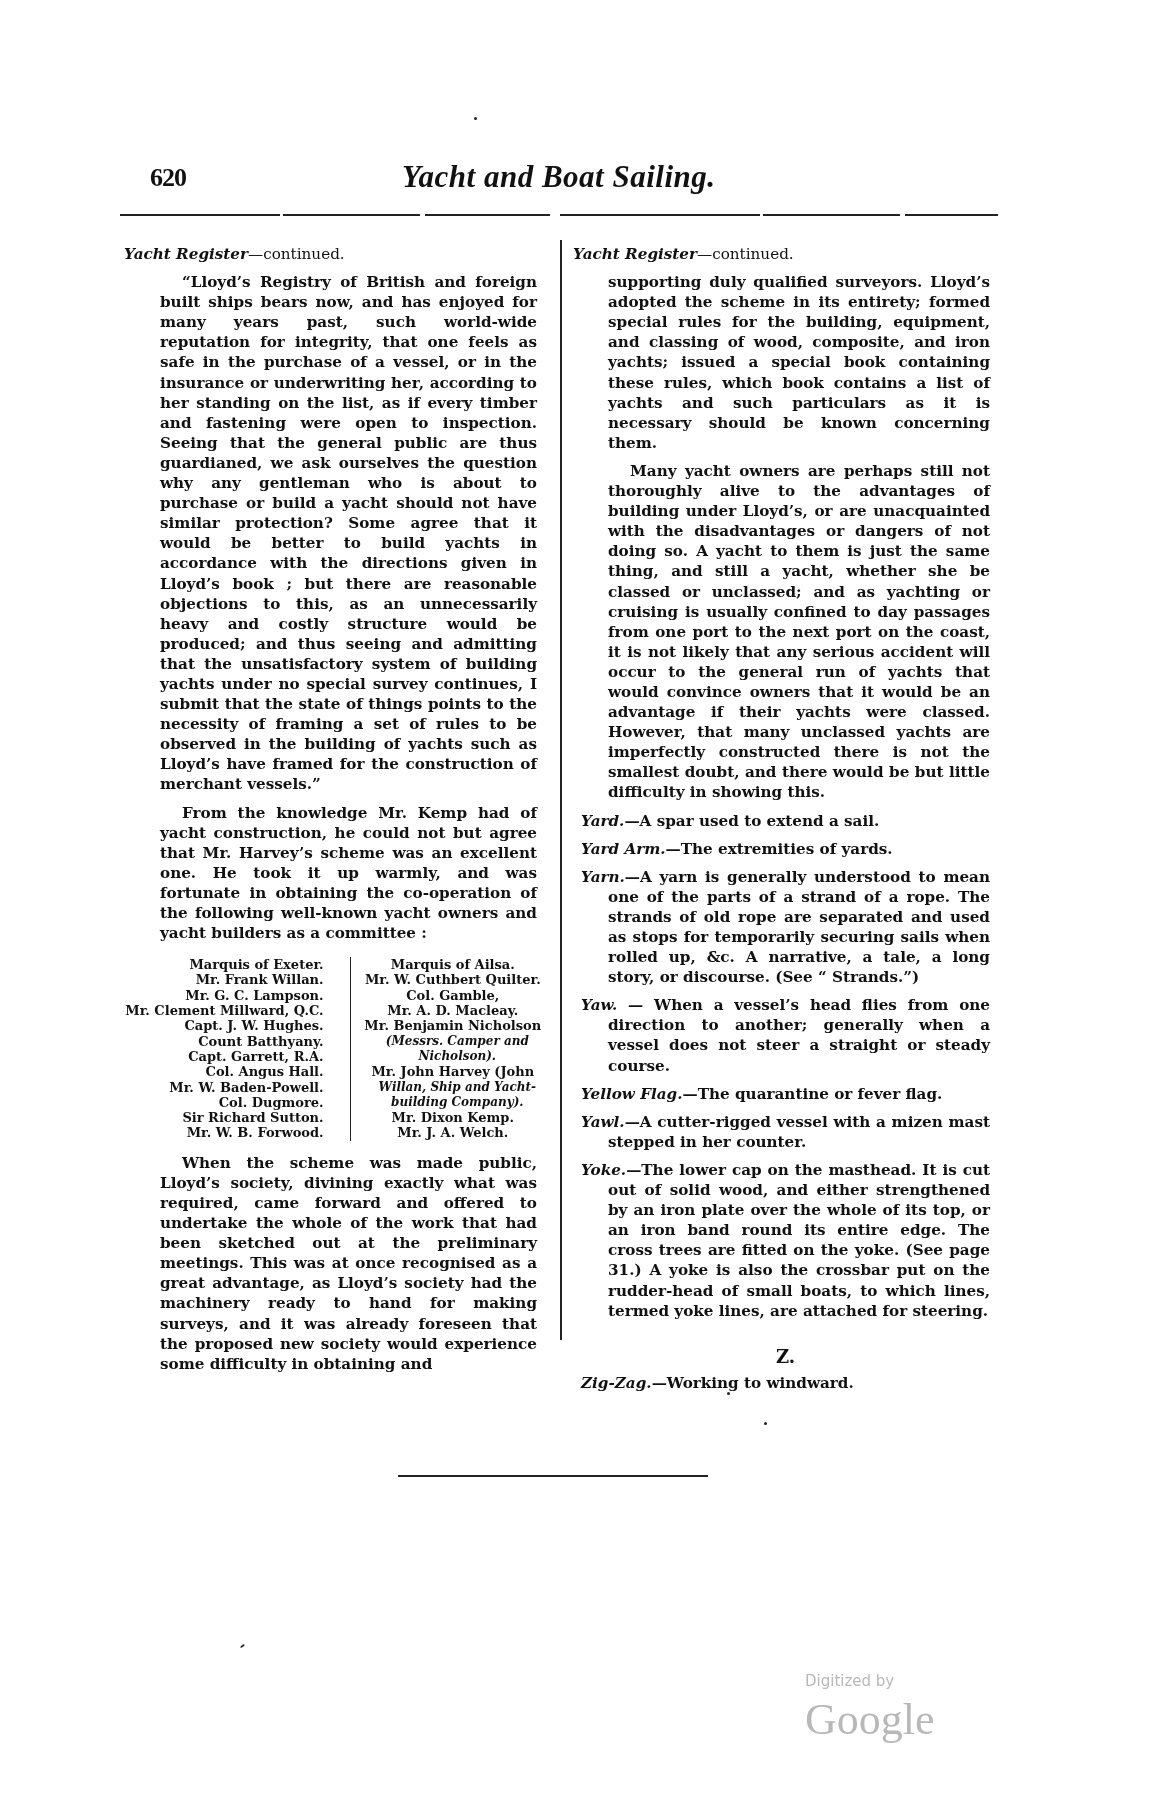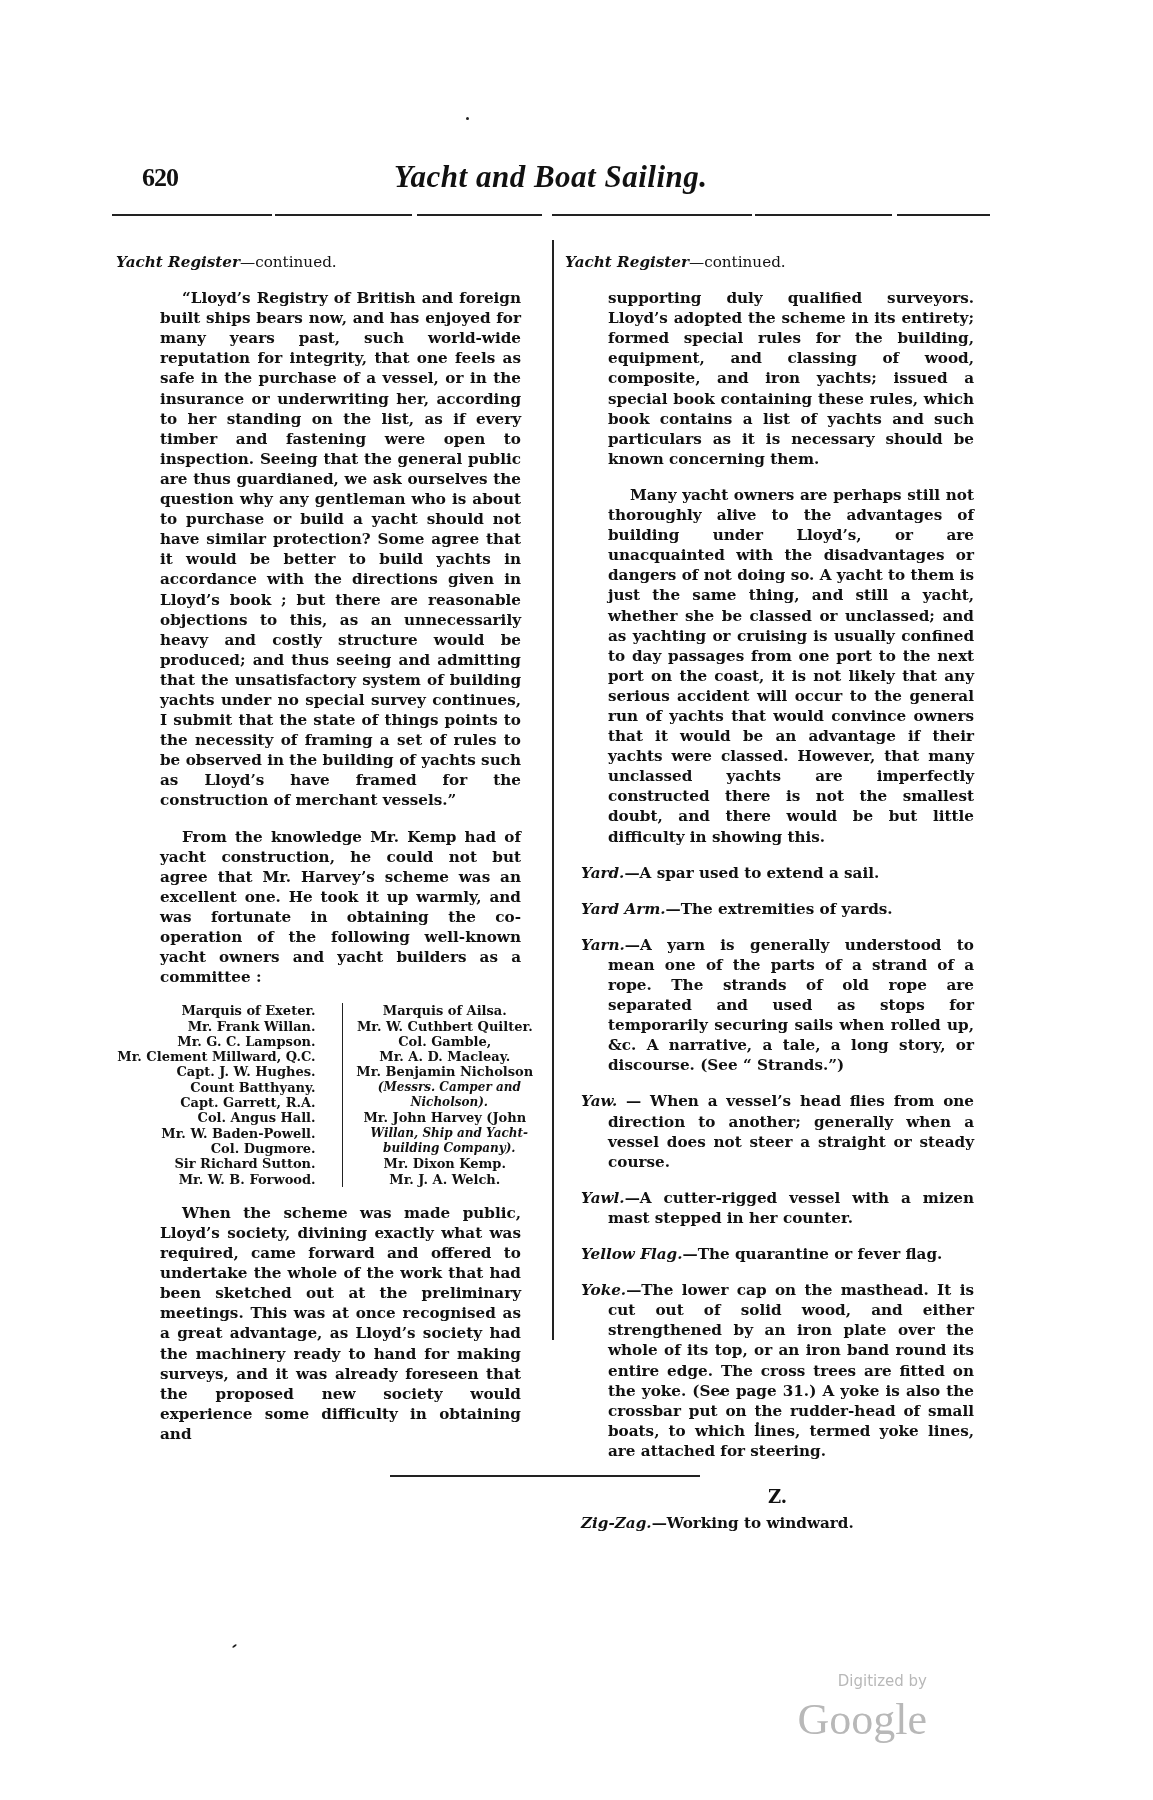--- a/index.html
+++ b/index.html
@@ -1,45 +1,45 @@
 <!DOCTYPE html>
 <html><head>
 <meta charset="utf-8">
 <style>
   html, body { margin: 0; padding: 0; background: #ffffff; }
   body { width: 1153px; height: 1800px; position: relative; overflow: hidden;
          font-family: "DejaVu Serif", "Liberation Serif", serif; color: #111; }
-  .page { position: absolute; left: 0; top: 0; width: 927px; height: 1800px; }
+  .page { position: absolute; left: 8px; top: 0; width: 927px; height: 1800px; }
   .header { position: absolute; top: 163px; left: 142px; width: 870px; height: 40px; }
   .page-number { position: absolute; left: 0; top: 0; font-size: 26px; font-weight: bold;
                  font-family: "Liberation Serif", serif; letter-spacing: -1px; }
   .running-title { position: absolute; left: 252px; top: -4px; font-size: 31px; font-style: italic;
                    font-family: "Liberation Serif", serif; font-weight: bold; letter-spacing: 0.5px; }
   .rule-top { position: absolute; top: 214px; left: 112px; width: 878px; height: 2px;
               background: repeating-linear-gradient(90deg,#222 0 160px,#fff 160px 163px,#222 163px 300px,#fff 300px 305px,#222 305px 430px,#fff 430px 440px,#222 440px 480px); }
   .col { position: absolute; top: 236px; font-size: 15.2px; line-height: 20.1px; font-weight: bold;
          text-align: justify; font-family: "DejaVu Serif", serif; }
   .col-left { left: 117px; width: 420px; }
   .col-right { left: 565px; width: 425px; }
   .divider { position: absolute; left: 552px; top: 240px; width: 1.5px; height: 1100px; background: #222; }
   .cont { font-weight: normal; margin-left: 0; }
   .cont i { font-weight: bold; }
-  p { margin: 16px; }
+  p { margin: 8px; }
   .indent { padding-left: 27px; }
   .first { text-indent: 22px; }
   .entry { padding-left: 27px; text-indent: -27px; margin-top: 8px; }
   .entry i { font-weight: bold; }
   .committee { display: flex; margin: 14px 0 12px 0; font-size: 13px; line-height: 15.3px; }
   .committee .c1 { width: 210px; padding-right: 26px; border-right: 1.5px solid #222; text-align: right; }
   .committee .c2 { width: 195px; padding-left: 10px; text-align: center; }
   .committee .sub { padding-left: 9px; font-style: italic; font-size: 12px; }
   .letter-head { text-align: center; font-size: 18px; margin: 26px 0 6px 0; }
   .rule-bottom { position: absolute; top: 1475px; left: 390px; width: 310px; height: 2px; background: #222; }
   .dot { position: absolute; width: 3px; height: 3px; background: #222; border-radius: 50%; }
-  .watermark { position: absolute; left: 797px; top: 1672px; color: #b8b8b8; text-align: right; }
+  .watermark { position: absolute; left: 797px; top: 1672px; color: #b8b8b8; }
   .watermark .small { font-family: "DejaVu Sans", sans-serif; font-size: 15px; vertical-align: 4px; }
   .watermark .big { font-family: "Liberation Serif", serif; font-size: 44px; letter-spacing: 0px; }
 </style>
 </head>
 <body>
 
 <div class="page">
 
   <div class="header">
     <span class="page-number">620</span>
@@ -94,22 +94,22 @@
     <p class="cont">
       <i>Yacht Register</i><span>—continued.</span>
     </p>
     <p class="indent">supporting duly qualified surveyors. Lloyd’s adopted the scheme in its entirety; formed special rules for the building, equipment, and classing of wood, composite, and iron yachts; issued a special book containing these rules, which book contains a list of yachts and such particulars as it is necessary should be known concerning them.</p>
     <p class="indent first">Many yacht owners are perhaps still not thoroughly alive to the advantages of building under Lloyd’s, or are unacquainted with the disadvantages or dangers of not doing so. A yacht to them is just the same thing, and still a yacht, whether she be classed or unclassed; and as yachting or cruising is usually confined to day passages from one port to the next port on the coast, it is not likely that any serious accident will occur to the general run of yachts that would convince owners that it would be an advantage if their yachts were classed. However, that many unclassed yachts are imperfectly constructed there is not the smallest doubt, and there would be but little difficulty in showing this.</p>
 
     <p class="entry"><i>Yard.</i><span>—A spar used to extend a sail.</span></p>
     <p class="entry"><i>Yard Arm.</i><span>—The extremities of yards.</span></p>
     <p class="entry"><i>Yarn.</i><span>—A yarn is generally understood to mean one of the parts of a strand of a rope. The strands of old rope are separated and used as stops for temporarily securing sails when rolled up, &amp;c. A narrative, a tale, a long story, or discourse. (See “ Strands.”)</span></p>
     <p class="entry"><i>Yaw.</i><span> — When a vessel’s head flies from one direction to another; generally when a vessel does not steer a straight or steady course.</span></p>
+    <p class="entry"><i>Yellow Flag.</i><span>—The quarantine or fever flag.</span></p>
     <p class="entry"><i>Yawl.</i><span>—A cutter-rigged vessel with a mizen mast stepped in her counter.</span></p>
-    <p class="entry"><i>Yellow Flag.</i><span>—The quarantine or fever flag.</span></p>
     <p class="entry"><i>Yoke.</i><span>—The lower cap on the masthead. It is cut out of solid wood, and either strengthened by an iron plate over the whole of its top, or an iron band round its entire edge. The cross trees are fitted on the yoke. (See page 31.) A yoke is also the crossbar put on the rudder-head of small boats, to which lines, termed yoke lines, are attached for steering.</span></p>
 
     <div class="letter-head">Z.</div>
 
     <p class="entry" style="margin-top:0"><i>Zig-Zag.</i><span>—Working to windward.</span></p>
   </div>
 
   <div class="dot" style="left:719px;top:1392px;"></div>
   <div class="dot" style="left:756px;top:1422px;"></div>
   <div class="rule-bottom"></div>

